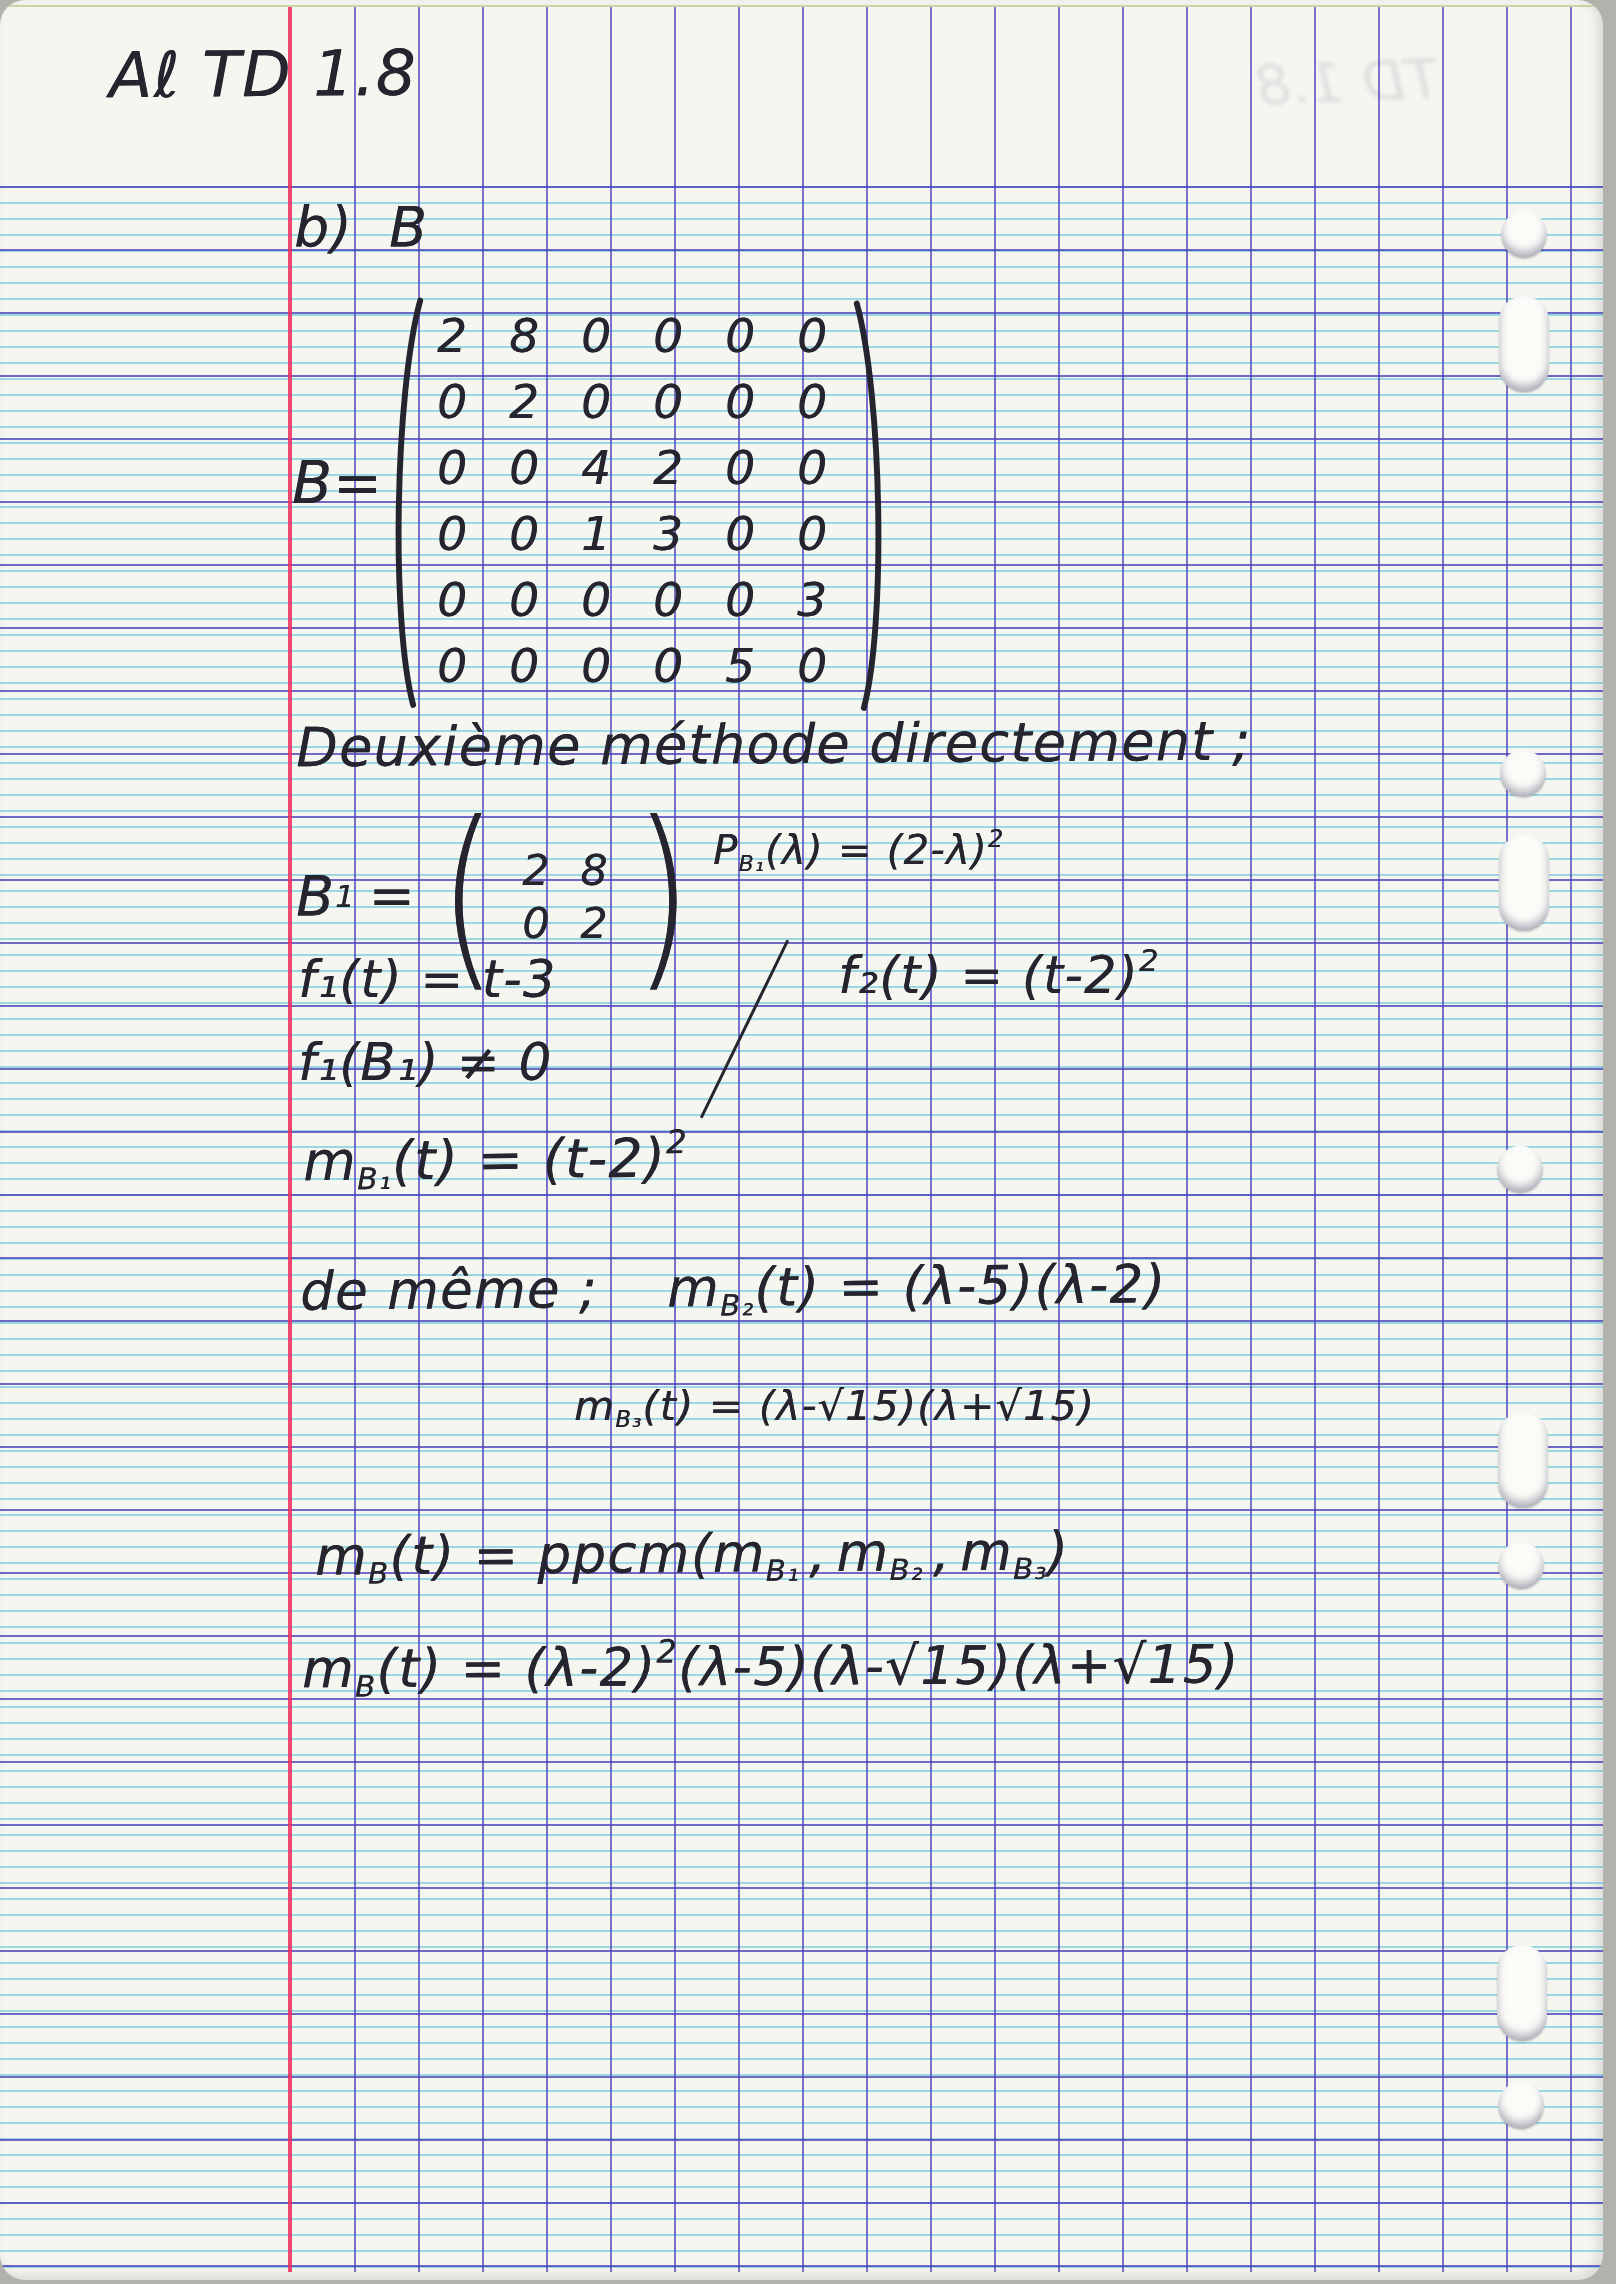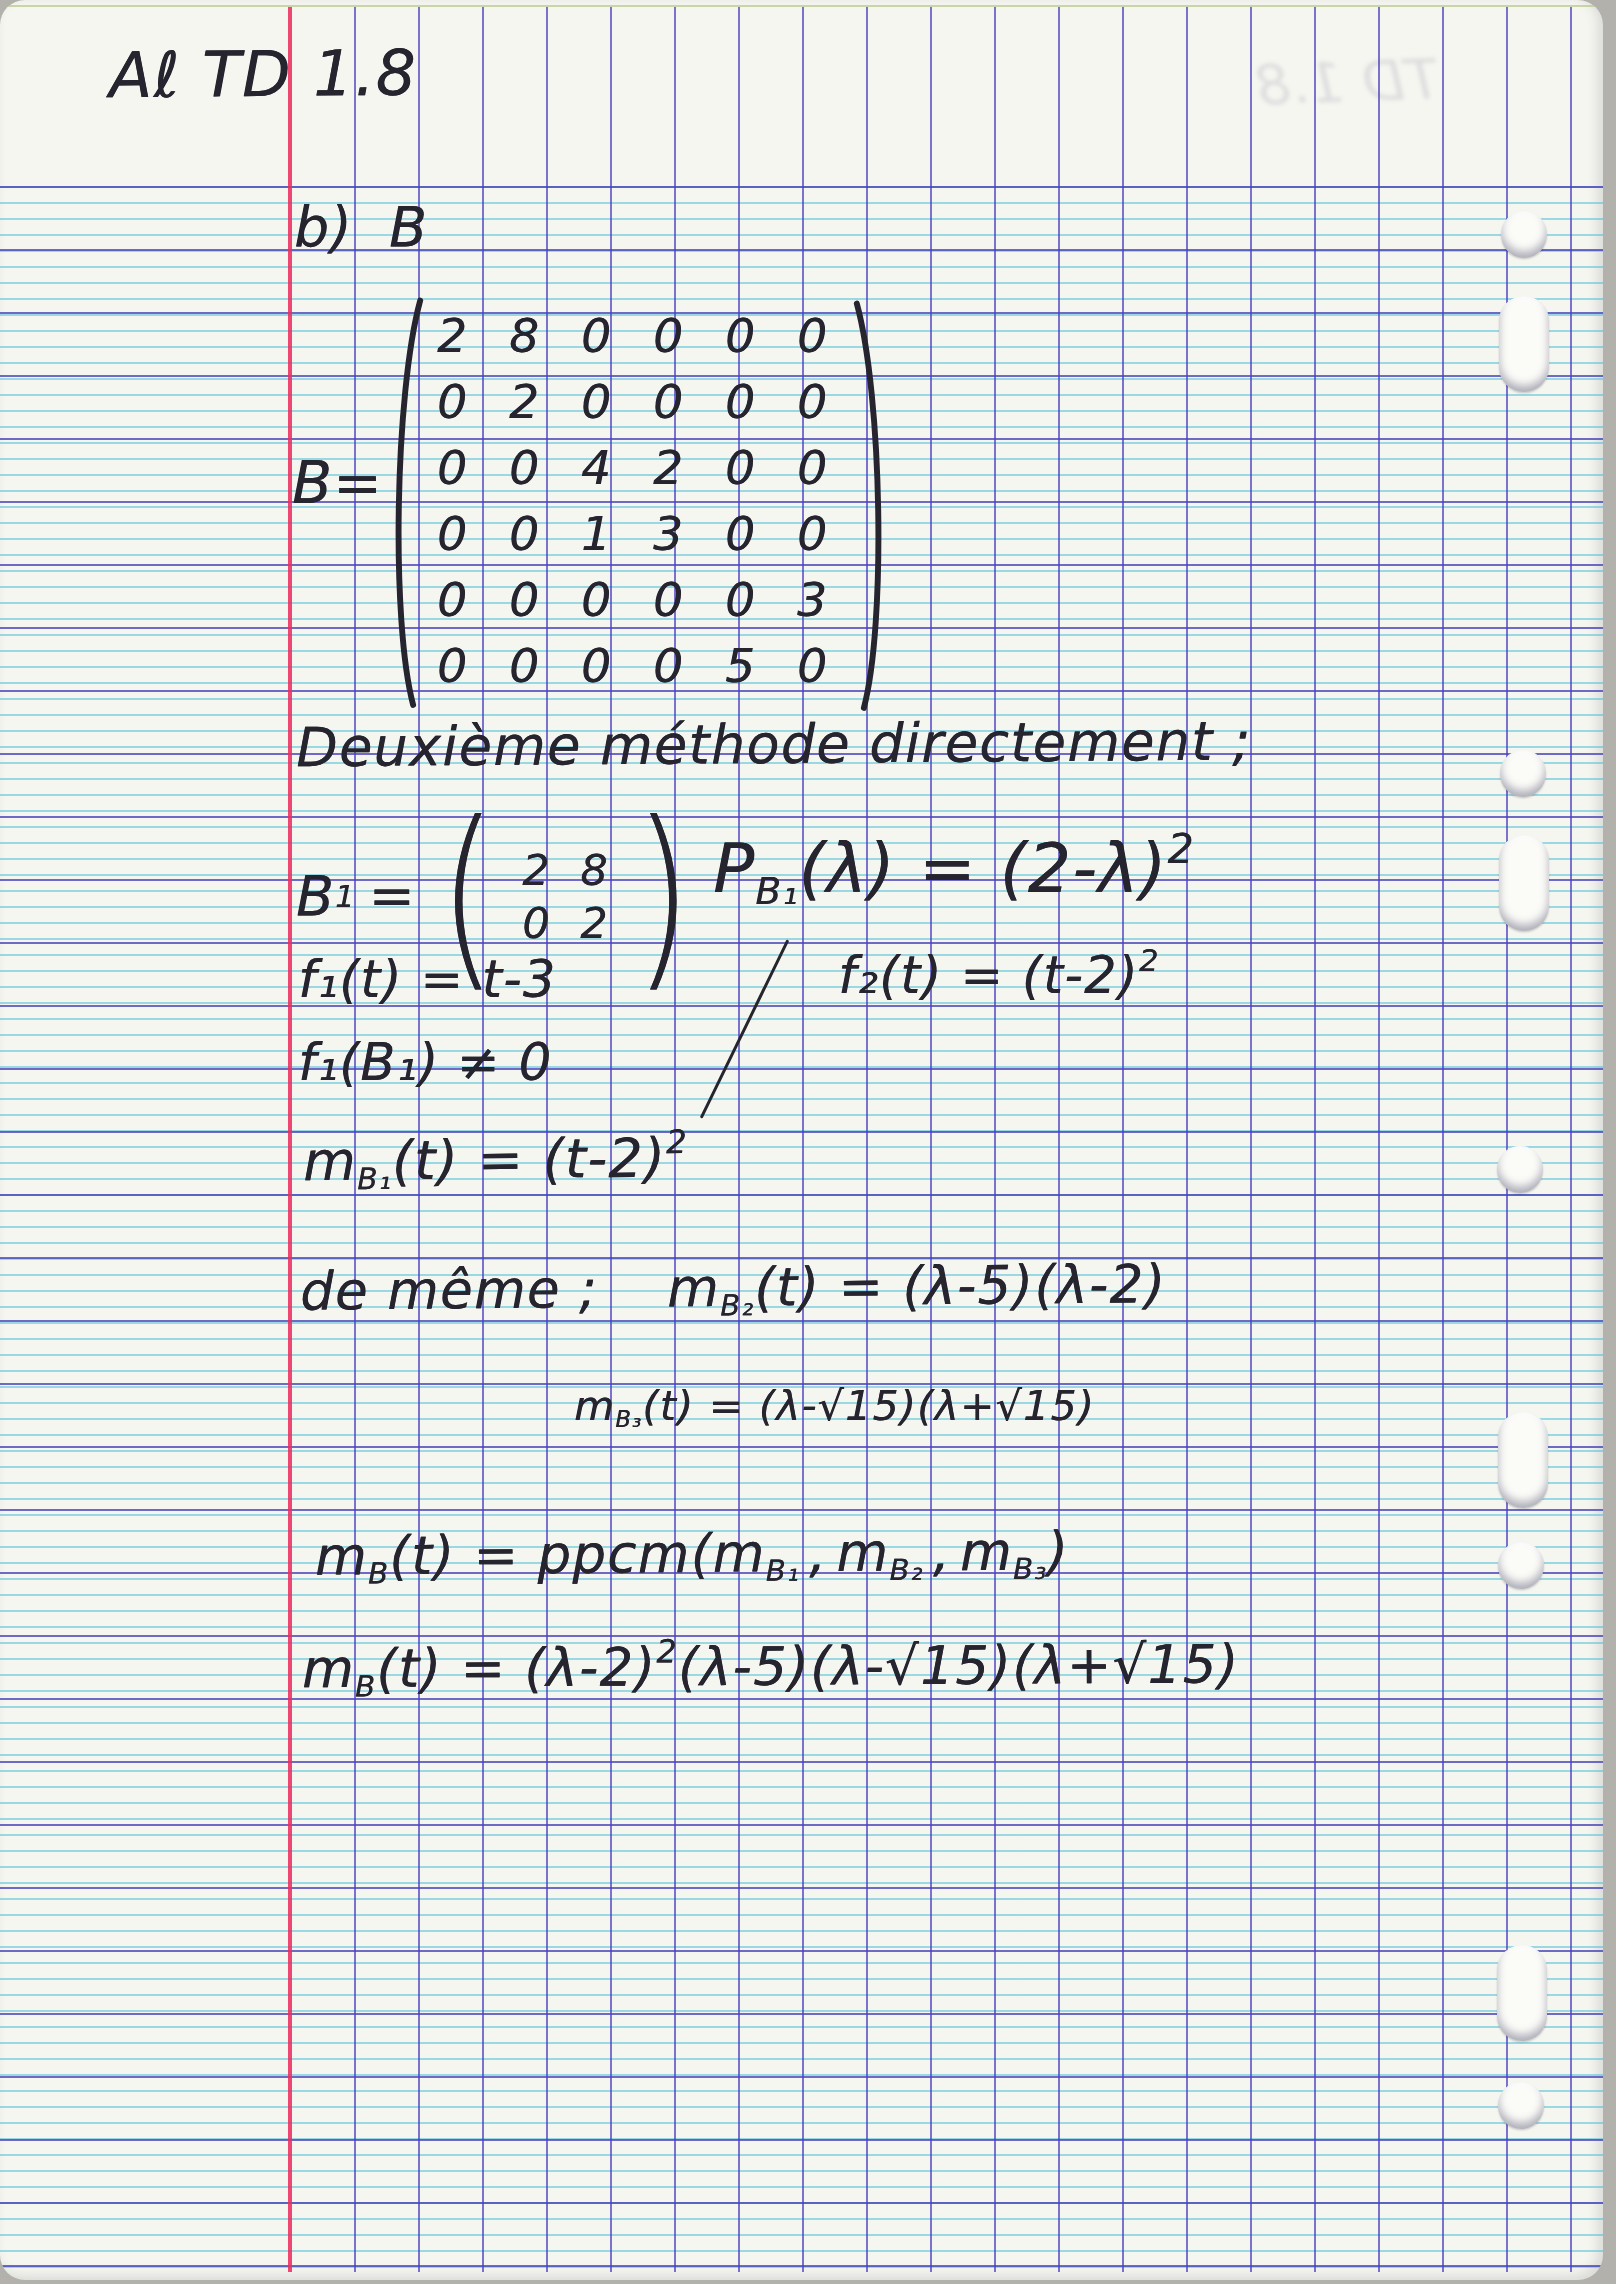--- a/index.html
+++ b/index.html
@@ -94,21 +94,21 @@
   }
   .paren2 {
     font-style:normal; font-size:198px; font-weight:200;
     line-height:.9; transform:scaleX(.75);
     font-family:"DejaVu Sans", sans-serif;
   }
   .m2-grid {
     display:grid; grid-template-columns:repeat(2,58px); grid-auto-rows:53px;
     font-size:43px;
   }
-  .pb1   { left:713px; top:825px; font-size:68px; }
+  .pb1   { left:713px; top:825px; font-size:40px; }
   .f1a   { left:298px;  top:950px; font-size:51px; }
   .f1b   { left:298px;  top:1033px; font-size:51px; }
   .slash {
     position:absolute; left:743px; top:930px; width:3.3px; height:198px;
     background:#26242e; border-radius:2px; transform:rotate(26deg); z-index:10;
   }
   .f2a   { left:838px; top:943px; font-size:51px; }
   .f2b   { left:838px; top:1029px; font-size:51px; }
   .mb1   { left:303px;  top:1125px; font-size:54px; transform:rotate(-.6deg); }
   .dememe { left:300px; top:1257px; font-size:53px; display:flex; gap:69px; transform:rotate(-.5deg); }

